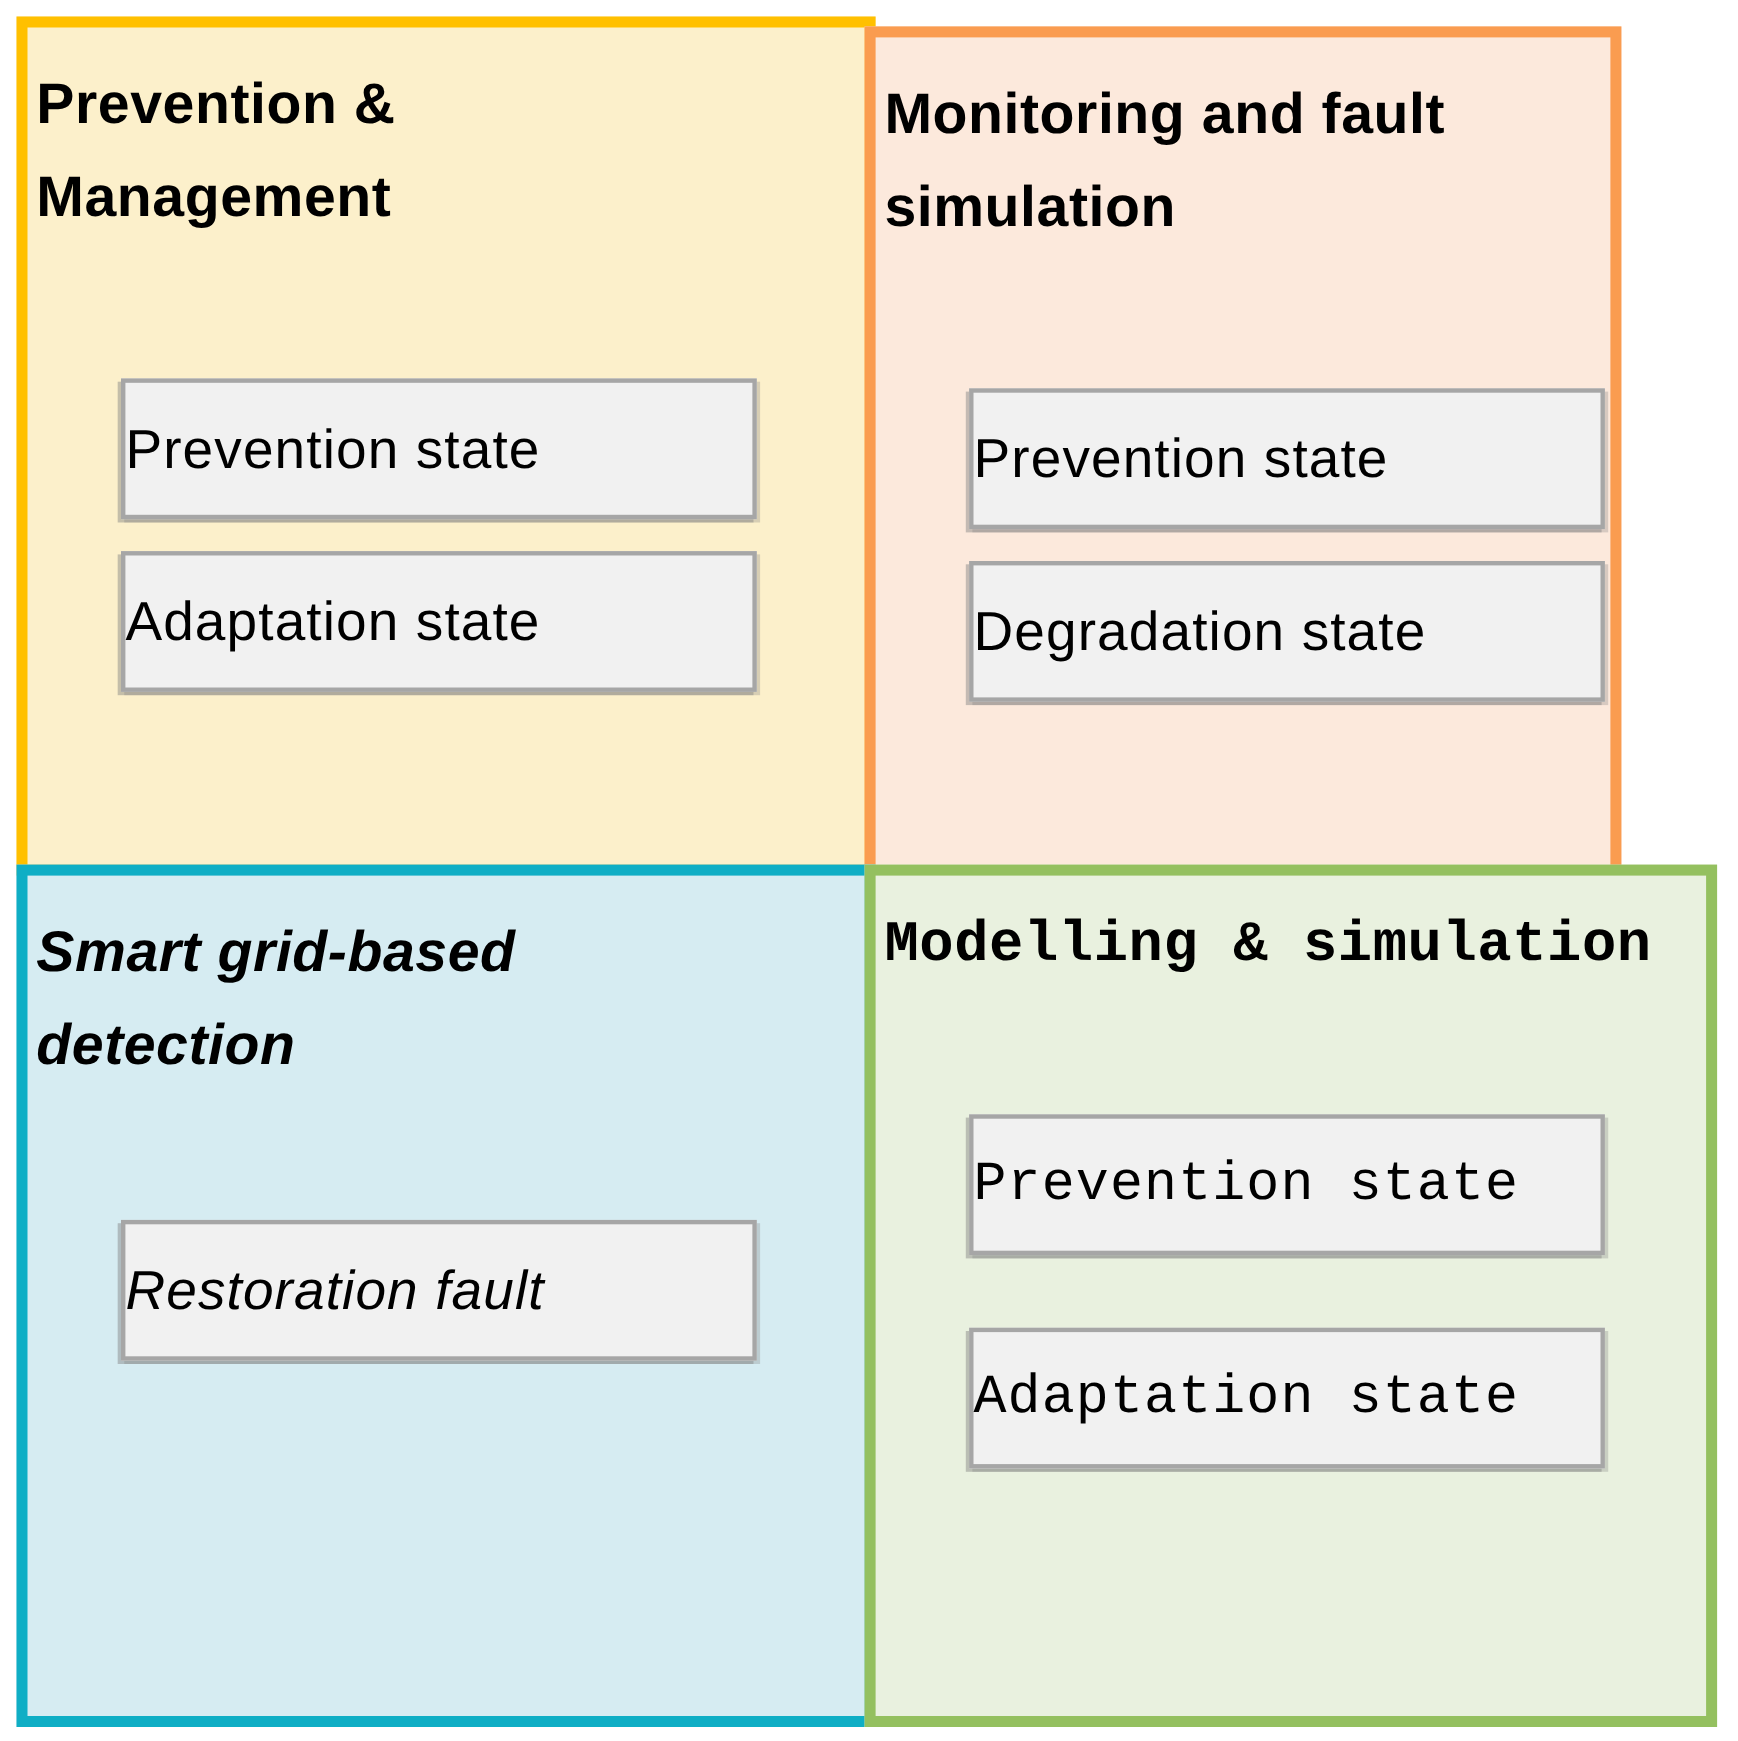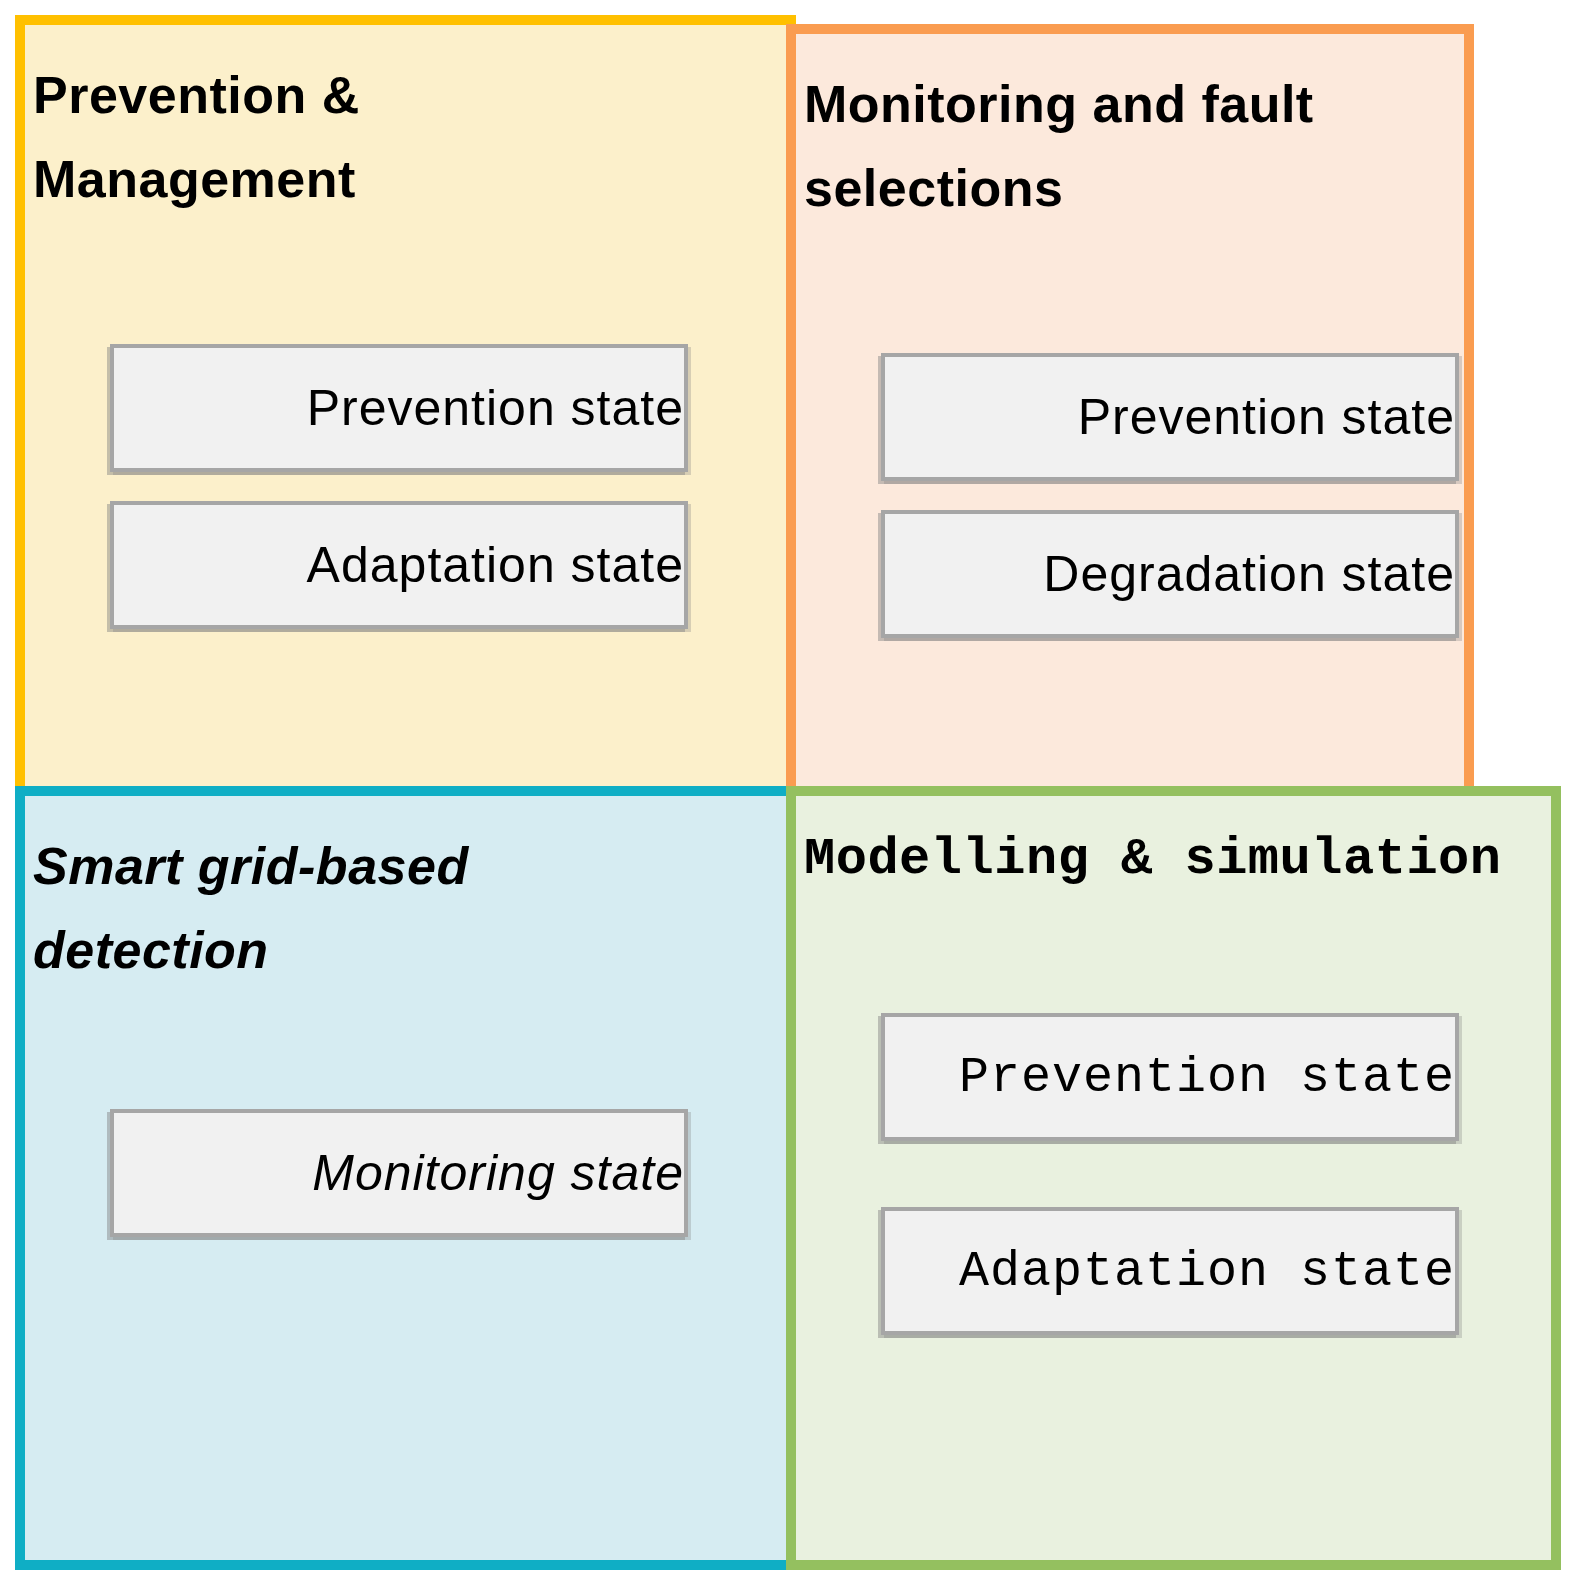--- a/index.html
+++ b/index.html
@@ -34,21 +34,21 @@
   .title-line { display: block; }
 
   .state-box {
     position: absolute;
     left: 85px;
     width: 578px;
     height: 128px;
     box-sizing: border-box;
     display: flex;
     align-items: center;
-    justify-content: flex-end;
+    justify-content: flex-start;
     font-size: 50px;
     letter-spacing: 1px;
     color: #000000;
     background: #F1F1F1;
     border: 4px solid #A6A6A6;
     box-shadow: -3px 3px 0 rgba(128,128,128,0.45), 3px 3px 0 rgba(128,128,128,0.30);
   }
   .q-tl .sb1, .q-tr .sb1 { top: 319px; }
   .q-tl .sb2, .q-tr .sb2 { top: 476px; }
   .q-bl .sb1 { top: 313px; }
@@ -69,37 +69,37 @@
       <span>Prevention state</span>
     </div>
     <div class="state-box sb2" style="background: rgb(241, 241, 241); border-color: rgb(166, 166, 166); color: rgb(0, 0, 0);">
       <span>Adaptation state</span>
     </div>
   </section>
 
   <section class="quadrant q-tr" style="background: rgb(252, 233, 220); border-color: rgb(250, 156, 80);">
     <h2 class="title">
       <span class="title-line">Monitoring and fault</span>
-      <span class="title-line">selections</span>
+      <span class="title-line">simulation</span>
     </h2>
     <div class="state-box sb1" style="background: rgb(241, 241, 241); border-color: rgb(166, 166, 166); color: rgb(0, 0, 0);">
       <span>Prevention state</span>
     </div>
     <div class="state-box sb2" style="background: rgb(241, 241, 241); border-color: rgb(166, 166, 166); color: rgb(0, 0, 0);">
       <span>Degradation state</span>
     </div>
   </section>
 
   <section class="quadrant q-bl" style="background: rgb(214, 236, 242); border-color: rgb(15, 174, 197); font-style: italic;">
     <h2 class="title">
       <span class="title-line">Smart grid-based</span>
       <span class="title-line">detection</span>
     </h2>
     <div class="state-box sb1" style="background: rgb(241, 241, 241); border-color: rgb(166, 166, 166); color: rgb(0, 0, 0);">
-      <span>Monitoring state</span>
+      <span>Restoration fault</span>
     </div>
   </section>
 
   <section class="quadrant q-br" style="background: rgb(233, 241, 223); border-color: rgb(148, 192, 95); font-family: Liberation Mono, monospace;">
     <h2 class="title">
       <span class="title-line">Modelling &amp; simulation</span>
     </h2>
     <div class="state-box sb1" style="background: rgb(241, 241, 241); border-color: rgb(166, 166, 166); color: rgb(0, 0, 0);">
       <span>Prevention state</span>
     </div>

